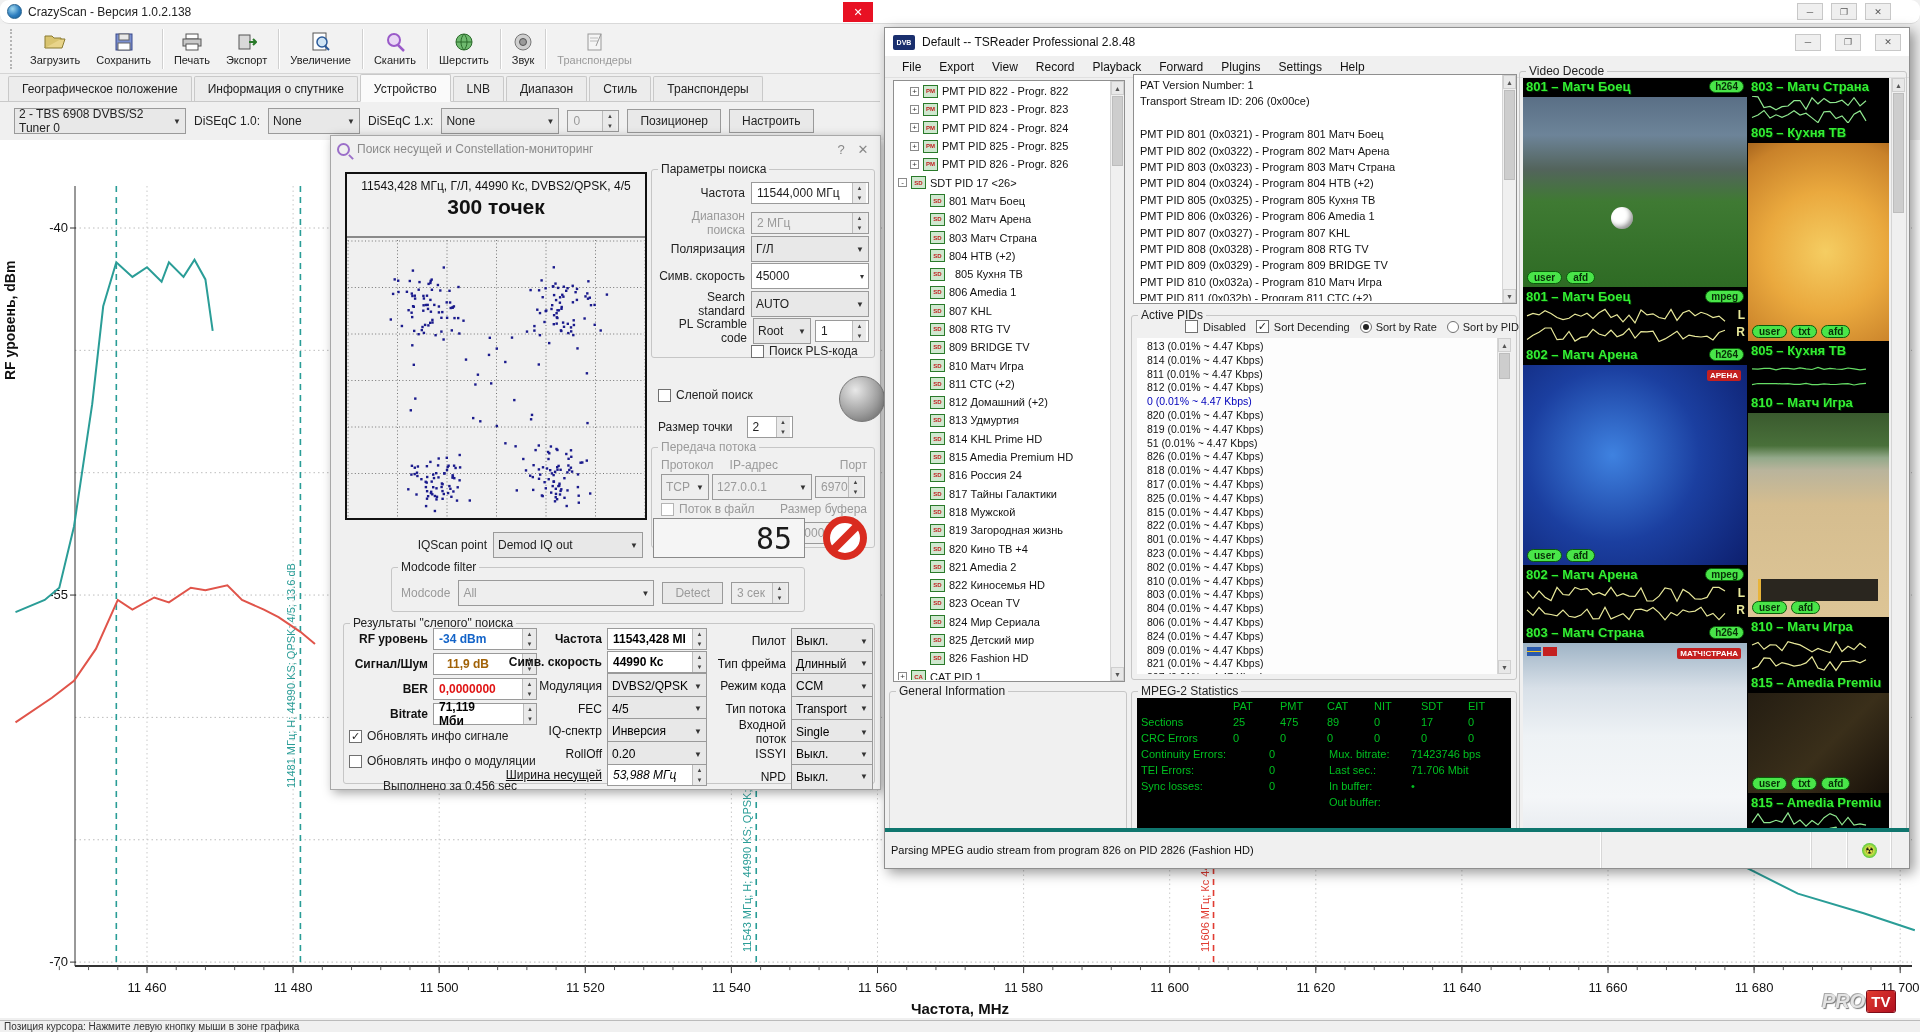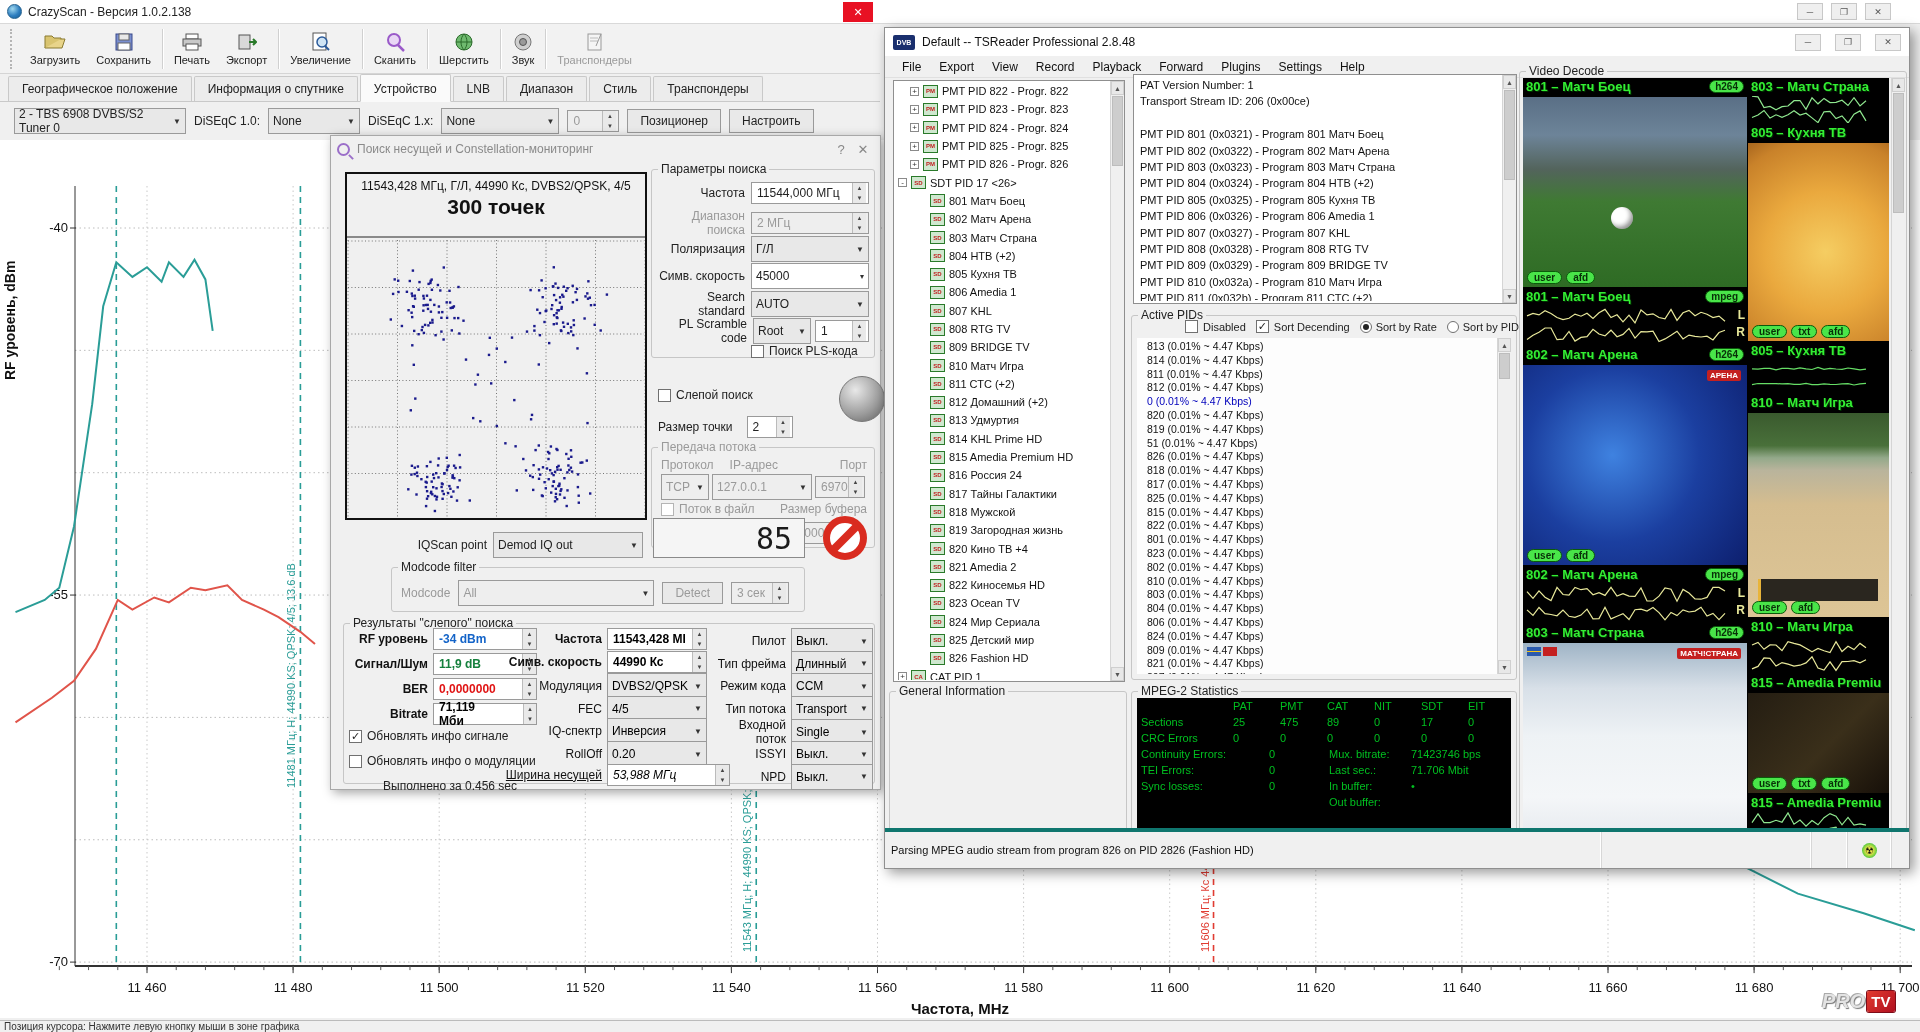--- a/index.html
+++ b/index.html
@@ -1,20 +1,20 @@
 <!DOCTYPE html>
 <html><head>
 <meta charset="utf-8">
 <style>
   html,body{margin:0;padding:0;background:#d8d8d8;}
   *{box-sizing:border-box;font-family:"Liberation Sans",sans-serif;}
   #screen{position:relative;width:1920px;height:1032px;background:#f0f0f0;overflow:hidden;}
 
   
-  .titlebar{position:absolute;left:0;top:0;width:100%;height:24px;background:#ffffff;border-bottom:1px solid #d9d9d9;display:flex;align-items:center;}
+  .titlebar{position:absolute;left:0;top:0;width:100%;height:24px;background:#ffffff;border-bottom:1px solid #d9d9d9;display:flex;align-items:center;border-radius:9px;}
   .appicon{width:15px;height:15px;border-radius:50%;margin:0 6px 0 7px;background:radial-gradient(circle at 35% 30%,#9fd8ef 0%,#2f7fc0 55%,#135a92 100%);border:1px solid #23618f;}
   .titletext{font-size:12px;color:#222;}
   .redx{position:absolute;left:843px;top:2px;width:30px;height:20px;background:#e81123;color:#fff;font-size:11px;display:flex;align-items:center;justify-content:center;cursor:default;}
   .winbtns{position:absolute;left:1797px;top:3px;display:flex;gap:8px;}
   .winbtn{width:26px;height:17px;background:#efefef;border:1px solid #c8c8c8;color:#555;font-size:9px;display:flex;align-items:center;justify-content:center;}
 
   .toolbar{position:absolute;left:0;top:24px;width:880px;height:50px;background:#f2f2f2;border-bottom:1px solid #d5d5d5;display:flex;align-items:center;padding-left:10px;}
   .tb-handle{width:4px;height:40px;border-left:2px dotted #b5b5b5;margin-right:8px;}
   .tb-btn{display:flex;flex-direction:column;align-items:center;justify-content:center;padding:2px 8px;height:46px;color:#222;font-size:11px;gap:2px;}
   .tb-btn.disabled{color:#9a9a9a;}
@@ -67,21 +67,21 @@
   .radio .dot{width:6px;height:6px;border-radius:50%;background:#222;}
   .lcd{position:absolute;left:322px;top:382px;width:152px;height:40px;border:1px solid #8a8a8a;background:#f5f5f5;display:flex;align-items:center;justify-content:flex-end;padding-right:12px;font-family:"DejaVu Sans Mono",monospace;font-size:30px;color:#1a1a1a;}
   .noentry{position:absolute;left:492px;top:380px;width:44px;height:44px;border-radius:50%;background:#fff;border:7px solid #d92b1f;position:absolute;}
   .noentry:after{content:"";position:absolute;left:-3px;top:11px;width:36px;height:8px;background:#d92b1f;transform:rotate(-45deg);}
   .globe{position:absolute;left:508px;top:240px;width:46px;height:46px;border-radius:50%;background:radial-gradient(circle at 35% 30%,#e8e8e8,#9a9a9a 60%,#5f5f5f);border:1px solid #777;}
   .rrow{position:absolute;display:flex;align-items:center;font-size:12px;}
   .rlabel{text-align:right;padding-right:5px;font-size:12px;color:#111;}
   .rlabel.b{font-weight:bold;}
   .rlabel.u{text-decoration:underline;}
   .rspin{border:1px solid #9a9a9a;background:#fff;height:22px;display:flex;align-items:center;padding:0 0 0 5px;font-size:12px;font-weight:bold;}
-  .val-blue{color:#1464c8;}.val-green{color:#15803d;}.val-red{color:#e01414;}
+  .val-blue{color:#1464c8;}.val-green{color:#a16207;margin-left:8px;}.val-red{color:#e01414;}
 
   
   #tsr{position:absolute;left:884px;top:27px;width:1026px;height:842px;background:#f0f0f0;border:1px solid #8f8f8f;box-shadow:4px 4px 12px rgba(0,0,0,.4);}
   .tsr-title{height:28px;background:#fff;display:flex;align-items:center;padding:0 8px;font-size:12px;color:#111;}
   .dvbico{width:22px;height:15px;background:#1a2f6e;color:#fff;font-size:7px;font-weight:bold;display:flex;align-items:center;justify-content:center;border-radius:2px;margin-right:7px;}
   .tsr-title .winbtn{margin-left:8px;}
   .tsr-title .spacer{margin-left:auto;}
   .tsr-menu{height:22px;display:flex;align-items:center;padding-left:8px;background:#f0f0f0;border-bottom:1px solid #e0e0e0;}
   .tsr-menu span{font-size:12px;color:#111;padding:2px 9px;}
   .pane{position:absolute;background:#fff;border:1px solid #8f8f8f;overflow:hidden;}
@@ -993,21 +993,21 @@
         </div>
         <div class="rrow" style="left: 164px; top: 605px;">
           <span class="rlabel" style="width: 112px;">RollOff</span>
           <span class="combo" style="width: 100px; height: 20px;">
             <span>0.20</span>
             <span class="arr">▼</span>
           </span>
         </div>
         <div class="rrow" style="left: 164px; top: 627.6px;">
           <span class="rlabel u" style="width: 112px;">Ширина несущей</span>
-          <span class="rspin" style="width: 123px;">
+          <span class="rspin" style="width: 100px;">
             <span style="font-weight: normal; font-style: italic;">53,988 МГц</span>
             <span class="spinner">
               <span>▲</span>
               <span>▼</span>
             </span>
           </span>
         </div>
         <div class="rrow" style="left: 382px; top: 492px;">
           <span class="rlabel" style="width: 78px;">Пилот</span>
           <span class="combo" style="width: 82px; height: 20px;">
@@ -1124,21 +1124,21 @@
             <span>802 Матч Арена</span>
           </div>
           <div class="treerow" style="padding-left: 34px;">
             <span class="tico">SD</span>
             <span>803 Матч Страна</span>
           </div>
           <div class="treerow" style="padding-left: 34px;">
             <span class="tico">SD</span>
             <span>804 НТВ (+2)</span>
           </div>
-          <div class="treerow" style="padding-left: 34px;">
+          <div class="treerow" style="padding-left: 34px; gap: 6px;">
             <span class="tico">SD</span>
             <span>805 Кухня ТВ</span>
           </div>
           <div class="treerow" style="padding-left: 34px;">
             <span class="tico">SD</span>
             <span>806 Amedia 1</span>
           </div>
           <div class="treerow" style="padding-left: 34px;">
             <span class="tico">SD</span>
             <span>807 KHL</span>

